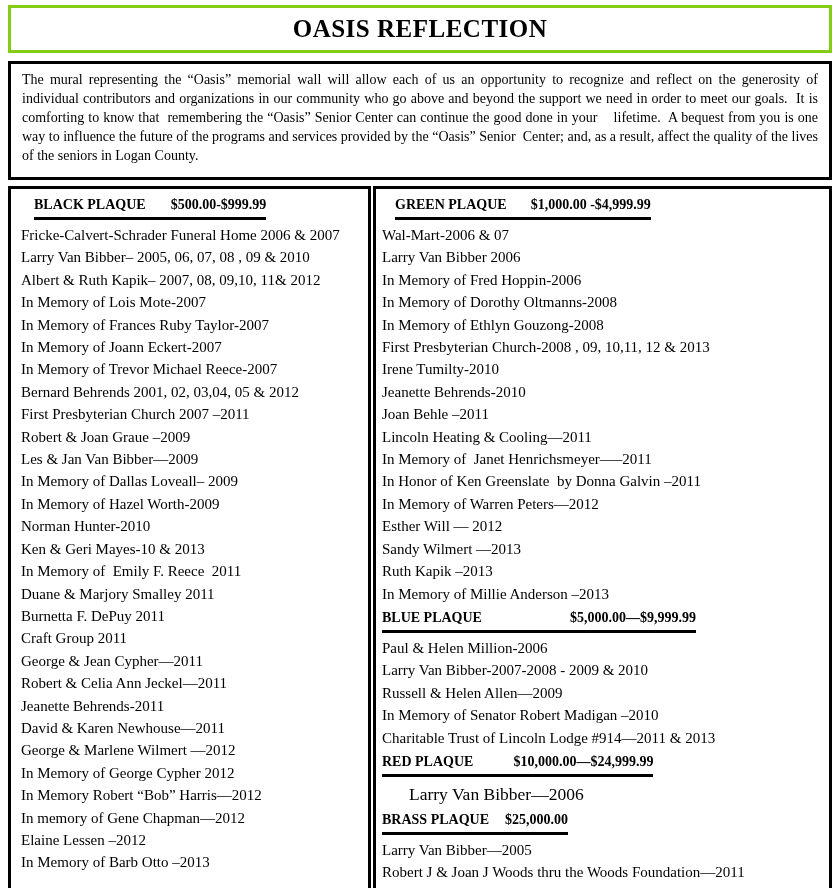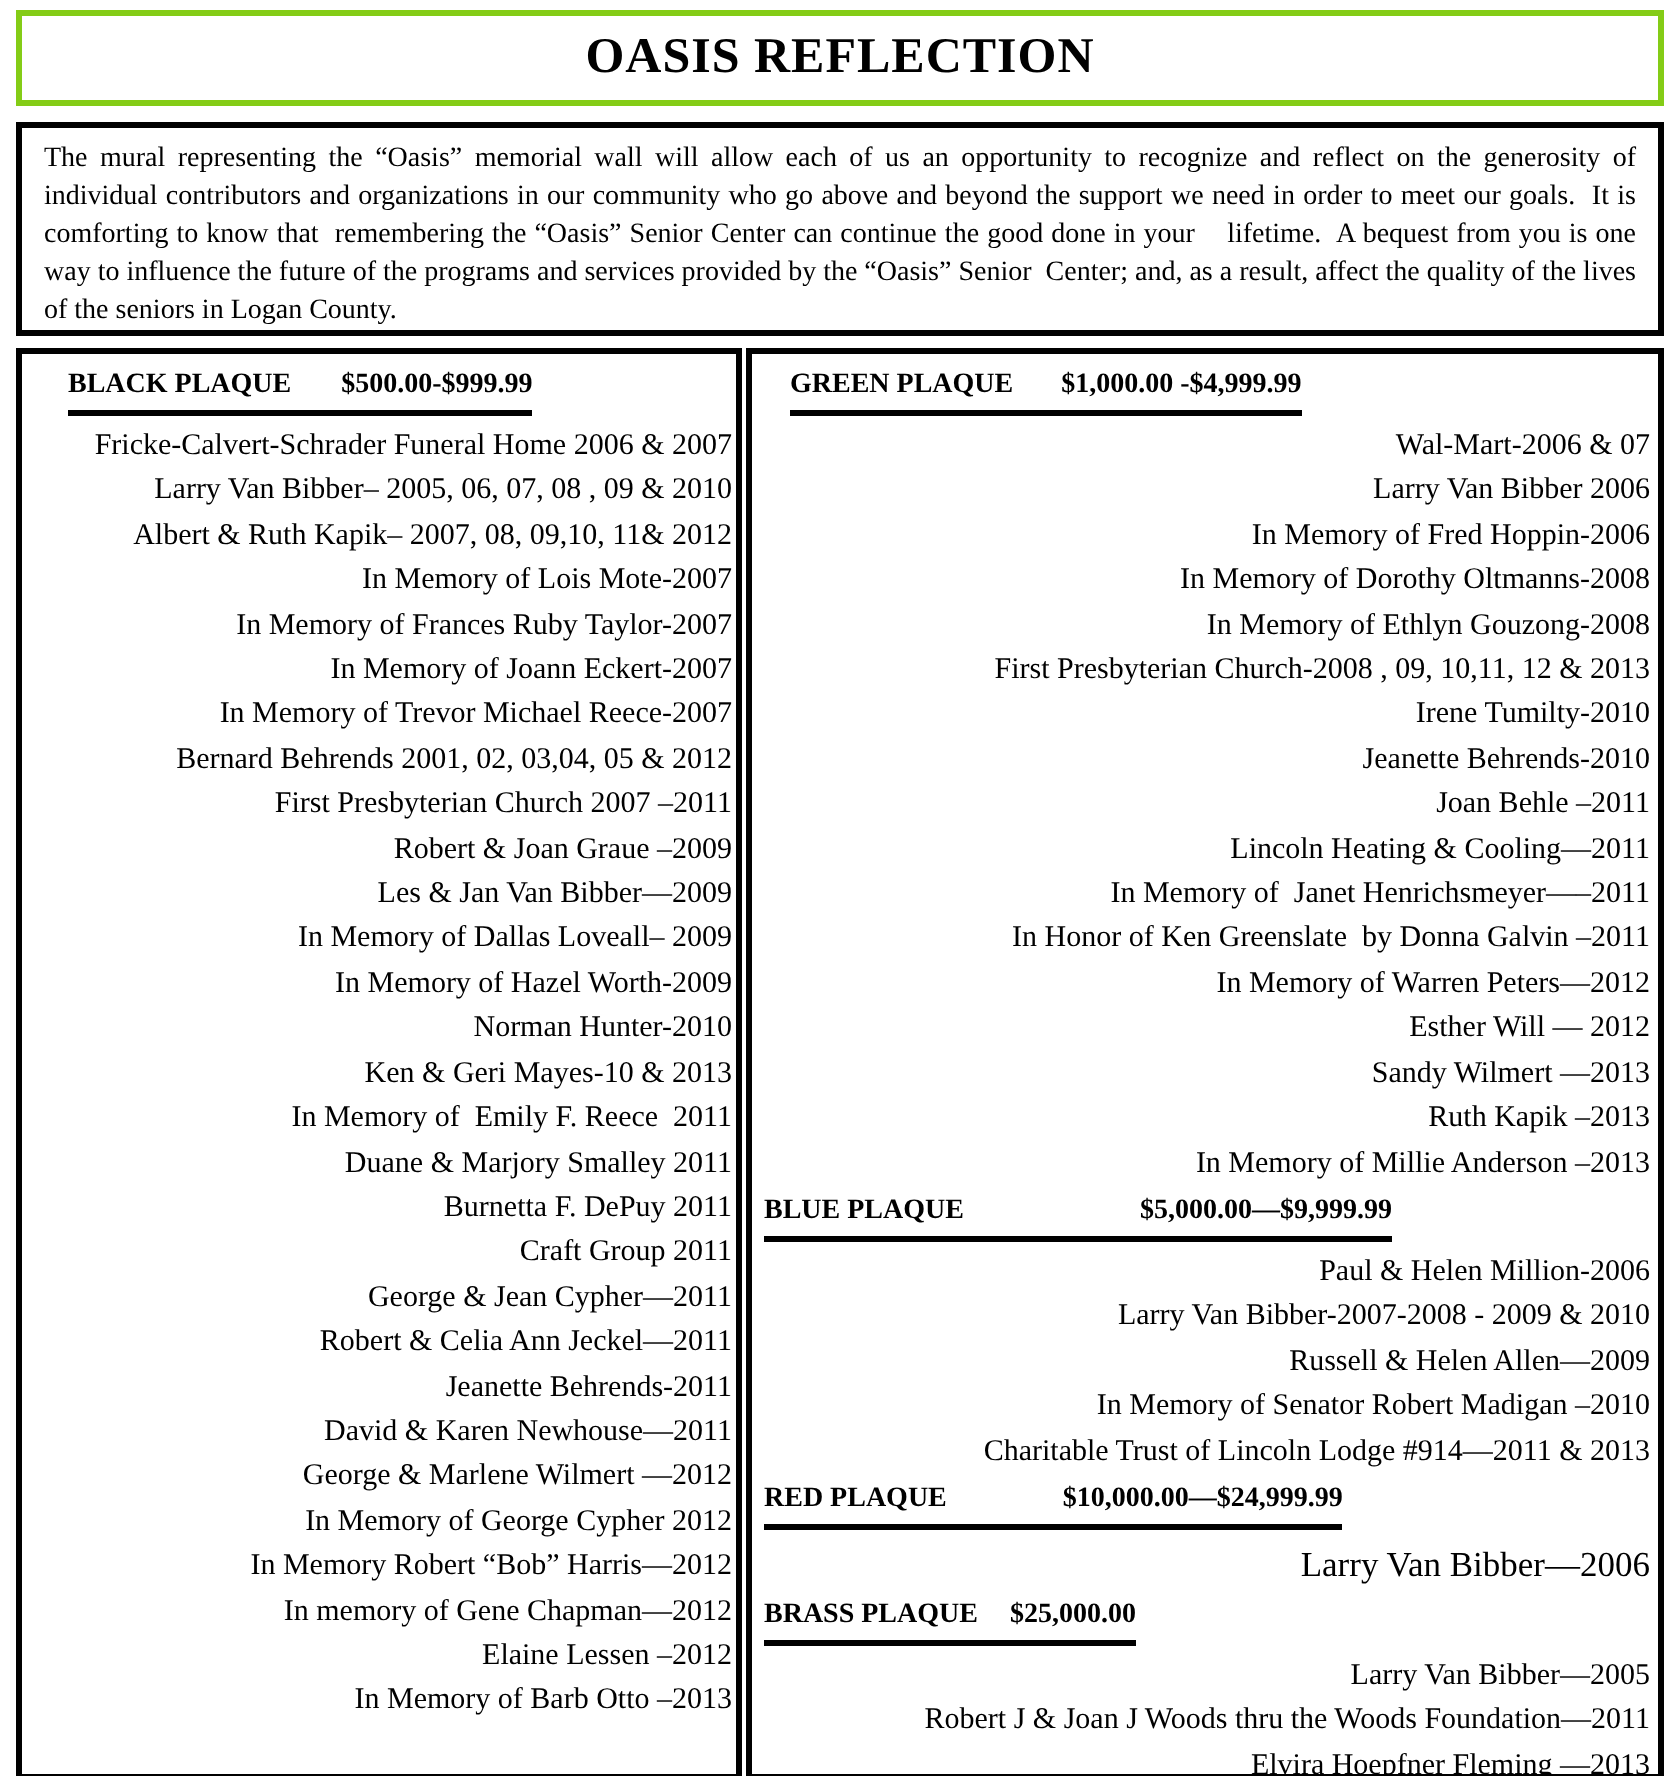--- a/index.html
+++ b/index.html
@@ -19,21 +19,21 @@
     margin-bottom: 8px;
   }
   .title {
     font-size: 25px; font-weight: bold; letter-spacing: 0.5px;
     white-space: nowrap;
   }
 
   .intro-box {
     border: 3px solid #000;
     min-height: 100px;
-    padding: 6px 11px 0 11px;
+    padding: 6px 11px 12px 11px;
     font-size: 14px;
     line-height: 19px;
     text-align: justify;
     margin-bottom: 6px;
   }
 
   .columns { display: flex; gap: 2px; }
   .col {
     border: 3px solid #000;
     height: 716px;
@@ -52,29 +52,28 @@
     white-space: nowrap;
   }
   .section-header.indent { margin-left: 13px; }
   .section-header + .section-header, .item + .section-header { margin-top: 2px; text-decoration: underline; }
 
   .h-label { display: inline-block; }
   .h-range { display: inline-block; }
   .section-black .h-range { margin-left: 25px; }
   .section-green .h-range { margin-left: 24px; }
   .section-blue  .h-range { margin-left: 88px; }
-  .section-red   .h-range { margin-left: 58px; text-align: center; }
+  .section-red   .h-range { margin-left: 40px; text-align: center; }
   .section-brass .h-range { margin-left: 16px; text-align: right; }
 
   .item {
     font-size: 15px;
     line-height: 22.4px;
     white-space: pre;
     overflow: hidden;
-    text-align: right;
   }
   .item.large { font-size: 17.5px; line-height: 26px; margin-left: 27px; }
 </style>
 </head>
 <body>
 
 <div class="page">
 
   <div class="title-box">
     <div class="title">OASIS REFLECTION</div>

